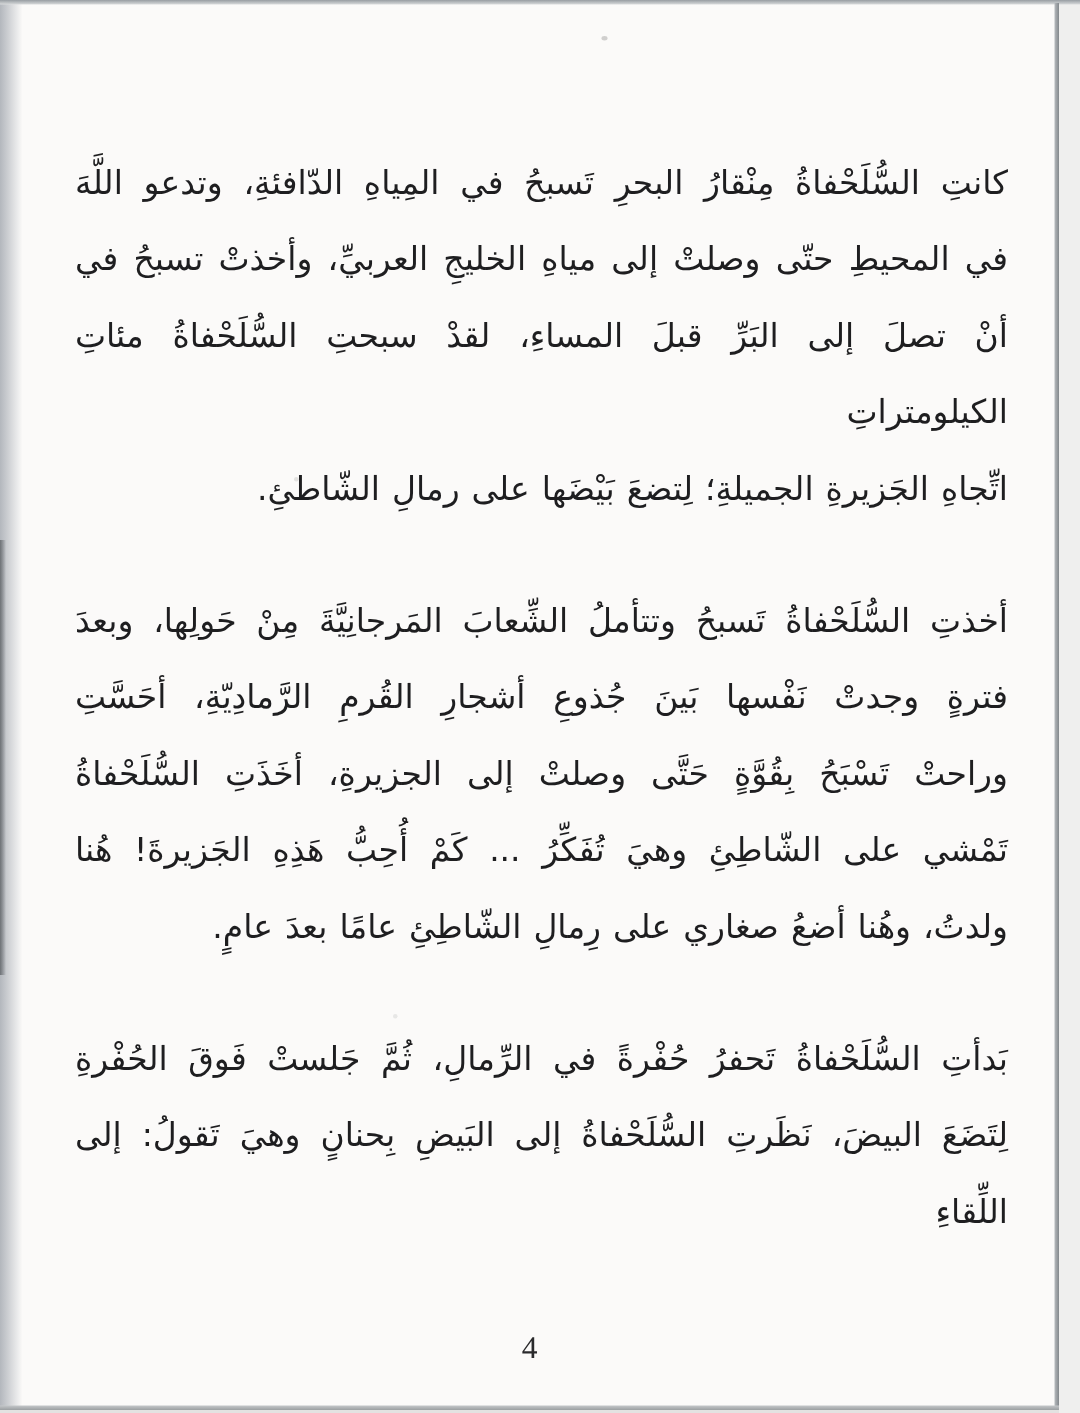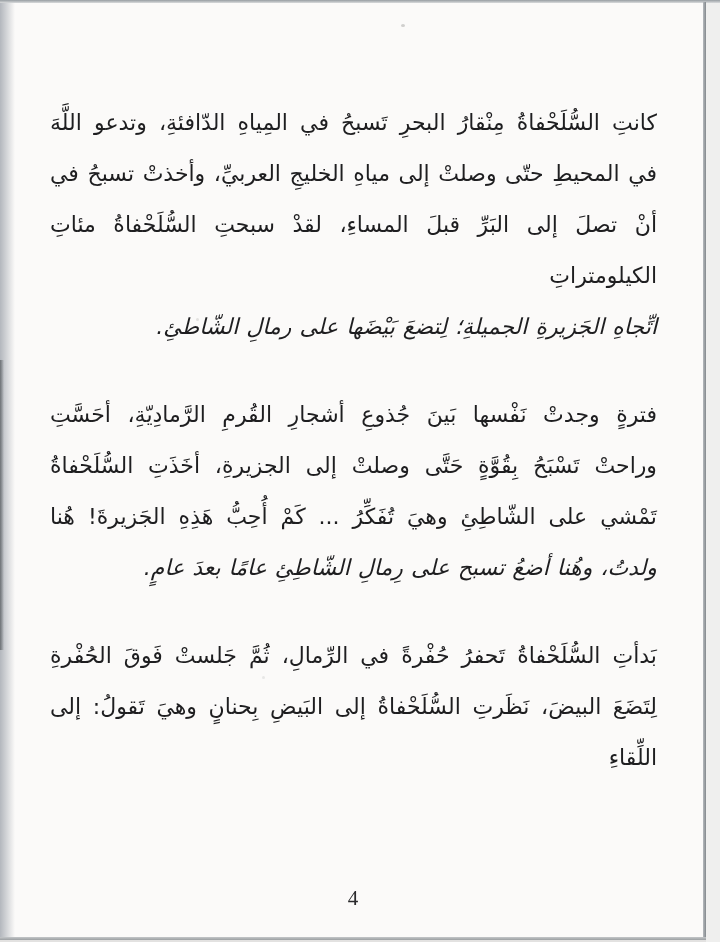--- a/index.html
+++ b/index.html
@@ -60,37 +60,36 @@
   }
   .speck-1 { left: 401px; top: 24px;  width: 4px; height: 3px; }
   .speck-2 { left: 196px; top: 318px; width: 3px; height: 3px; opacity: .25; }
   .speck-3 { left: 262px; top: 676px; width: 3px; height: 3px; opacity: .2; }
 
   
   .content {
     position: absolute;
     top: 0; left: 0;
     width: 720px;
-    padding: 97px 63px 0 50px;
+    padding: 97px 48px 0 50px;
     box-sizing: border-box;
     direction: rtl;
     color: #1e1e20;
   }
   .paragraph { margin: 0 0 37px 0; }
   .paragraph:last-child { margin-bottom: 16px; }
   .tline {
     font-size: 22px;
     line-height: 51px;
     text-align: justify;
     text-align-last: justify;
     word-spacing: 1px;
   }
   .tline.last {
     text-align-last: right;
-    font-style: italic;
   }
   .page-number {
     position: absolute;
     top: 886px; left: 0;
     width: 706px;
     text-align: center;
     font-family: "Liberation Serif", "DejaVu Serif", serif;
     font-size: 21px;
     color: #2a2a2c;
     z-index: 1;
@@ -115,24 +114,25 @@
   <div class="content">
 
     <div class="paragraph">
       <div class="tline">كانتِ السُّلَحْفاةُ مِنْقارُ البحرِ تَسبحُ في المِياهِ الدّافئةِ، وتدعو اللَّهَ</div>
       <div class="tline">في المحيطِ حتّى وصلتْ إلى مياهِ الخليجِ العربيِّ، وأخذتْ تسبحُ في</div>
       <div class="tline">أنْ تصلَ إلى البَرِّ قبلَ المساءِ، لقدْ سبحتِ السُّلَحْفاةُ مئاتِ الكيلومتراتِ</div>
       <div class="tline last">اتِّجاهِ الجَزيرةِ الجميلةِ؛ لِتضعَ بَيْضَها على رمالِ الشّاطئِ.</div>
     </div>
 
     <div class="paragraph">
+      <div class="tline">أخذتِ السُّلَحْفاةُ تَسبحُ وتتأملُ الشِّعابَ المَرجانِيَّةَ مِنْ حَولِها، وبعدَ</div>
       <div class="tline">فترةٍ وجدتْ نَفْسها بَينَ جُذوعِ أشجارِ القُرمِ الرَّمادِيّةِ، أحَسَّتِ</div>
       <div class="tline">وراحتْ تَسْبَحُ بِقُوَّةٍ حَتَّى وصلتْ إلى الجزيرةِ، أخَذَتِ السُّلَحْفاةُ</div>
       <div class="tline">تَمْشي على الشّاطِئِ وهيَ تُفَكِّرُ ... كَمْ أُحِبُّ هَذِهِ الجَزيرةَ! هُنا</div>
-      <div class="tline last">ولدتُ، وهُنا أضعُ تسبح على رِمالِ الشّاطِئِ عامًا بعدَ عامٍ.</div>
+      <div class="tline last">ولدتُ، وهُنا أضعُ صغاري على رِمالِ الشّاطِئِ عامًا بعدَ عامٍ.</div>
     </div>
 
     <div class="paragraph">
       <div class="tline">بَدأتِ السُّلَحْفاةُ تَحفرُ حُفْرةً في الرِّمالِ، ثُمَّ جَلستْ فَوقَ الحُفْرةِ</div>
       <div class="tline">لِتَضَعَ البيضَ، نَظَرتِ السُّلَحْفاةُ إلى البَيضِ بِحنانٍ وهيَ تَقولُ: إلى اللِّقاءِ</div>
     </div>
 
   </div>
 
   <div class="page-number">4</div>

